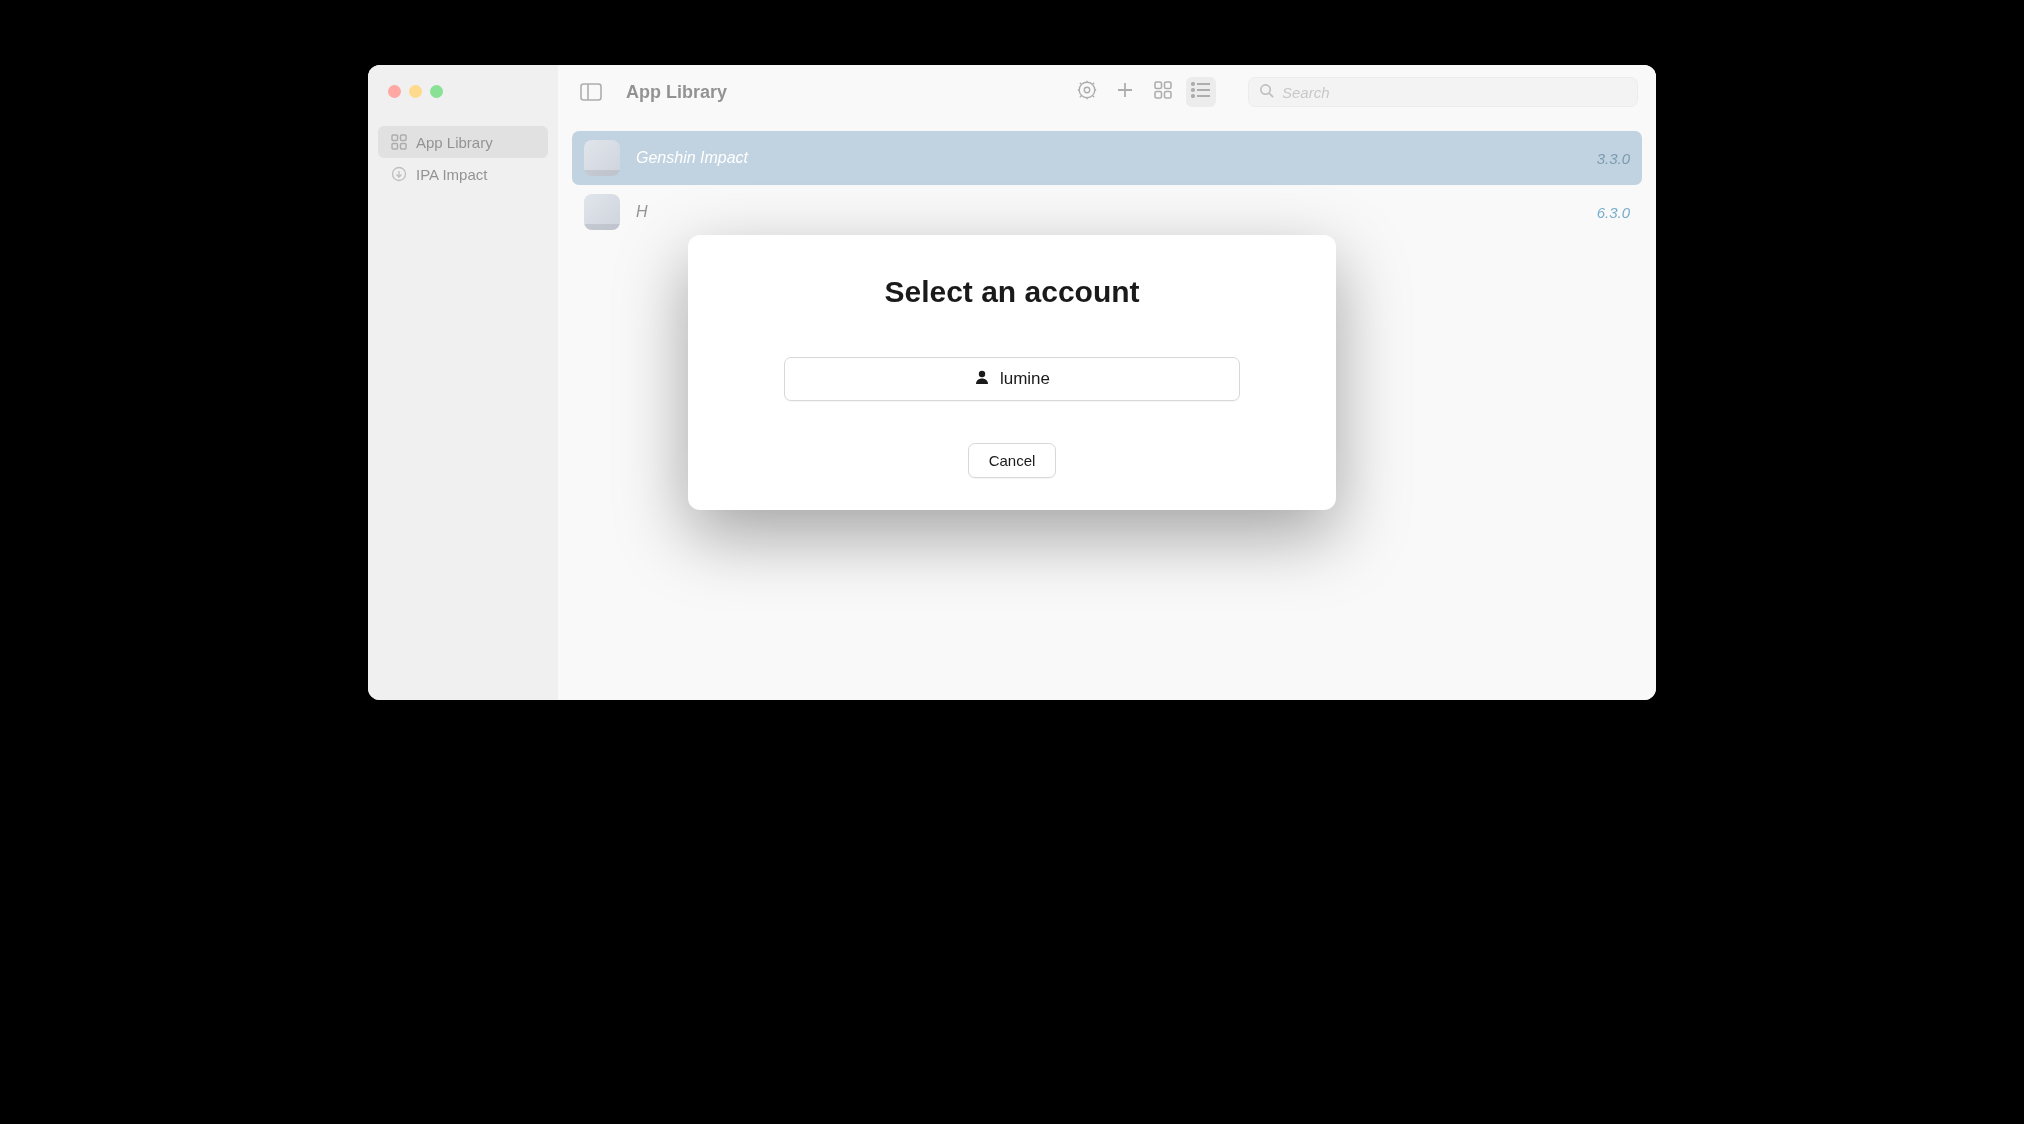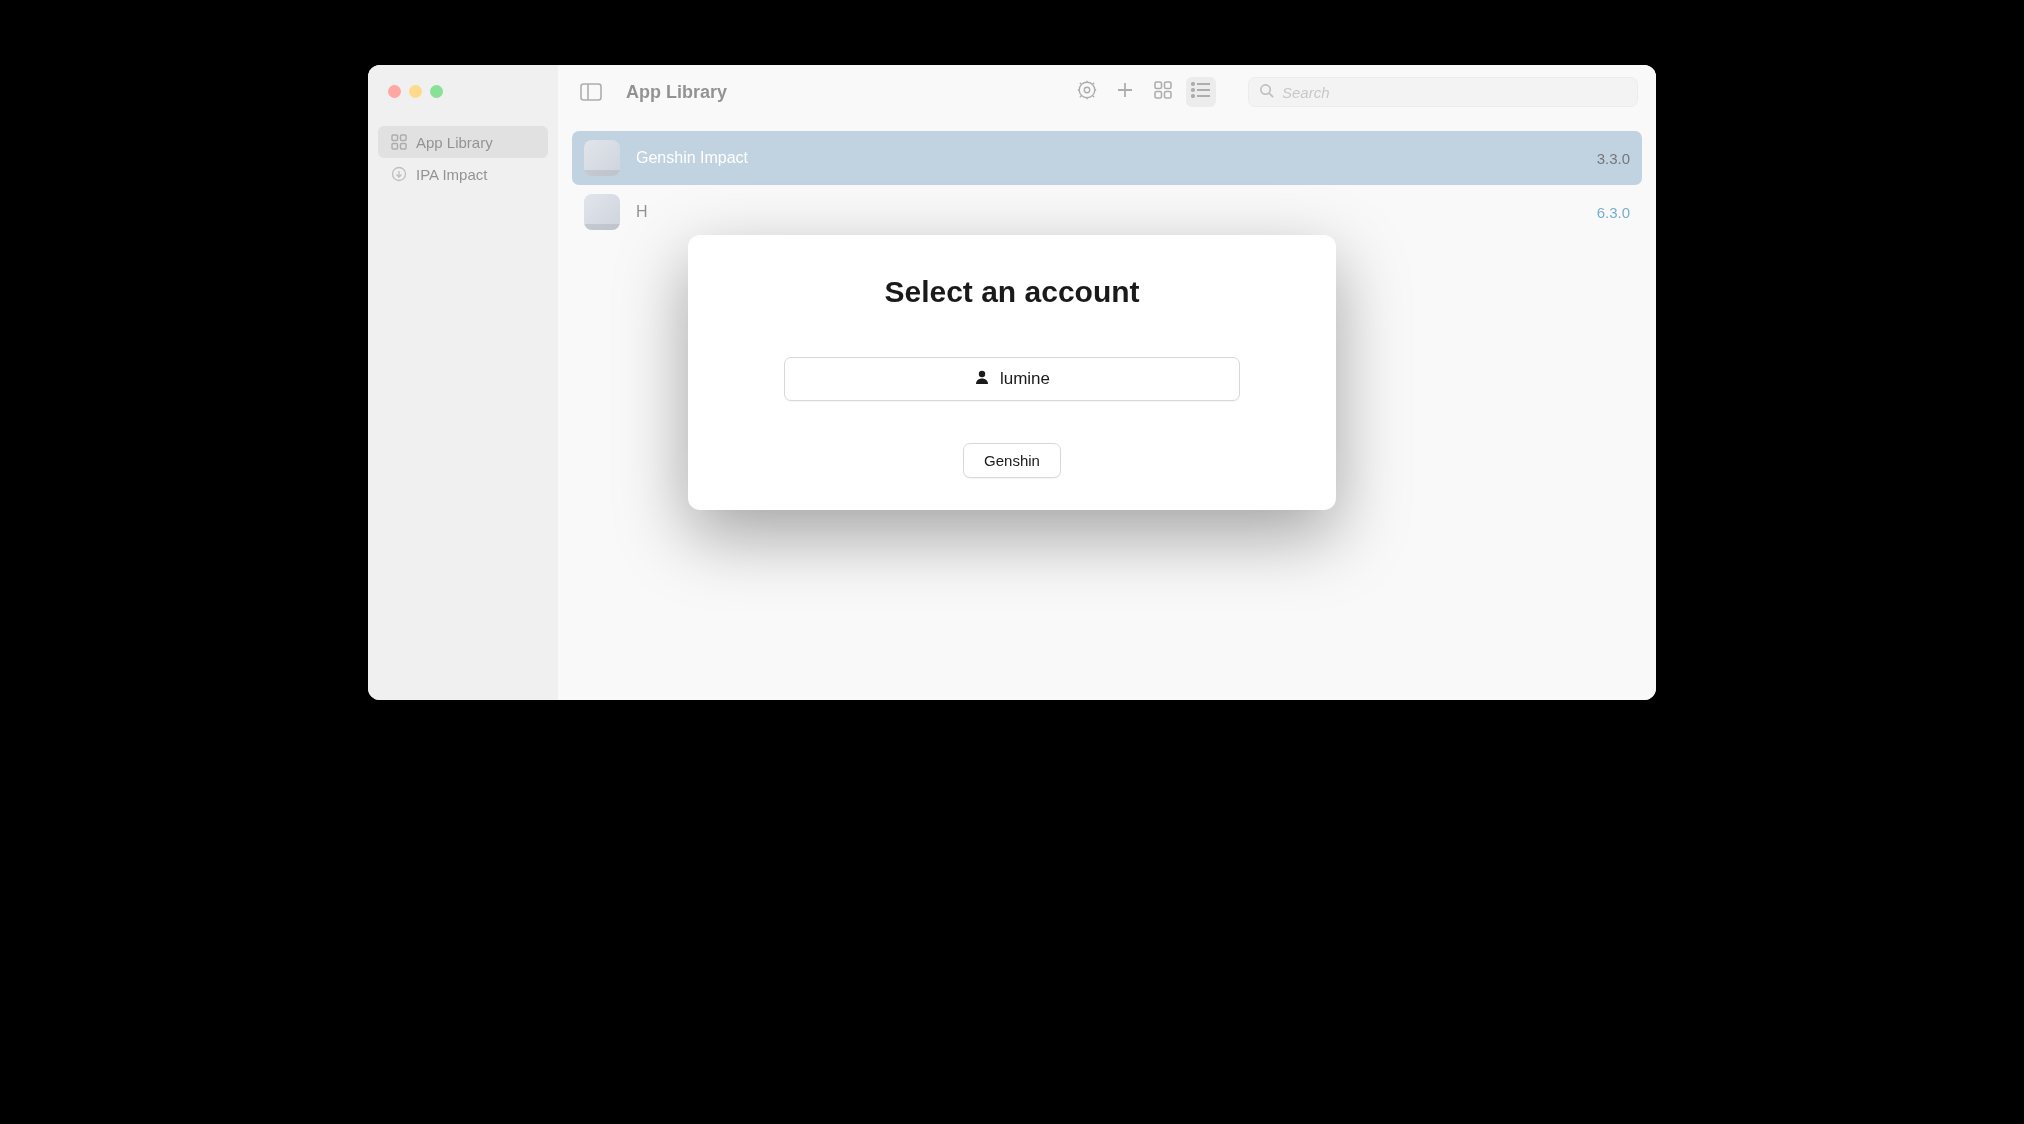--- a/index.html
+++ b/index.html
@@ -140,20 +140,21 @@
       font-size: 15px;
       color: #6b6b6b;
       flex: 1;
       font-style: italic;
     }
     .search-input::placeholder {
       color: #9a9a9a;
     }
     .app-list {
       padding: 12px 14px;
+      font-style: italic;
     }
     .app-row {
       display: flex;
       align-items: center;
       padding: 9px 12px;
       border-radius: 7px;
       gap: 16px;
     }
     .app-row.selected {
       background: #8faec6;
@@ -179,21 +180,21 @@
     .app-name {
       flex: 1;
       font-size: 16px;
       color: #ffffff;
     }
     .app-row:not(.selected) .app-name {
       color: #3a3a3a;
     }
     .app-version {
       font-size: 15px;
-      color: #000000;
+      color: #0c4a6e;
     }
     .app-row:not(.selected) .app-version {
       color: #0369a1;
     }
     .modal-backdrop {
       position: absolute;
       inset: 0;
       display: flex;
       align-items: flex-start;
       justify-content: center;
@@ -359,17 +360,17 @@
       <button class="account-button">
         <span>
           <svg width="16" height="16" viewBox="0 0 16 16" fill="#1a1a1a">
             <circle cx="8" cy="5" r="3.2"></circle>
             <path d="M2 15c0-3.3 2.7-5.5 6-5.5s6 2.2 6 5.5H2z"></path>
           </svg>
         </span>
         <span>lumine</span>
       </button>
       <button class="cancel-button">
-        <span>Genshin</span>
+        <span>Cancel</span>
       </button>
     </div>
   </div>
 </div>
 
 </body></html>

